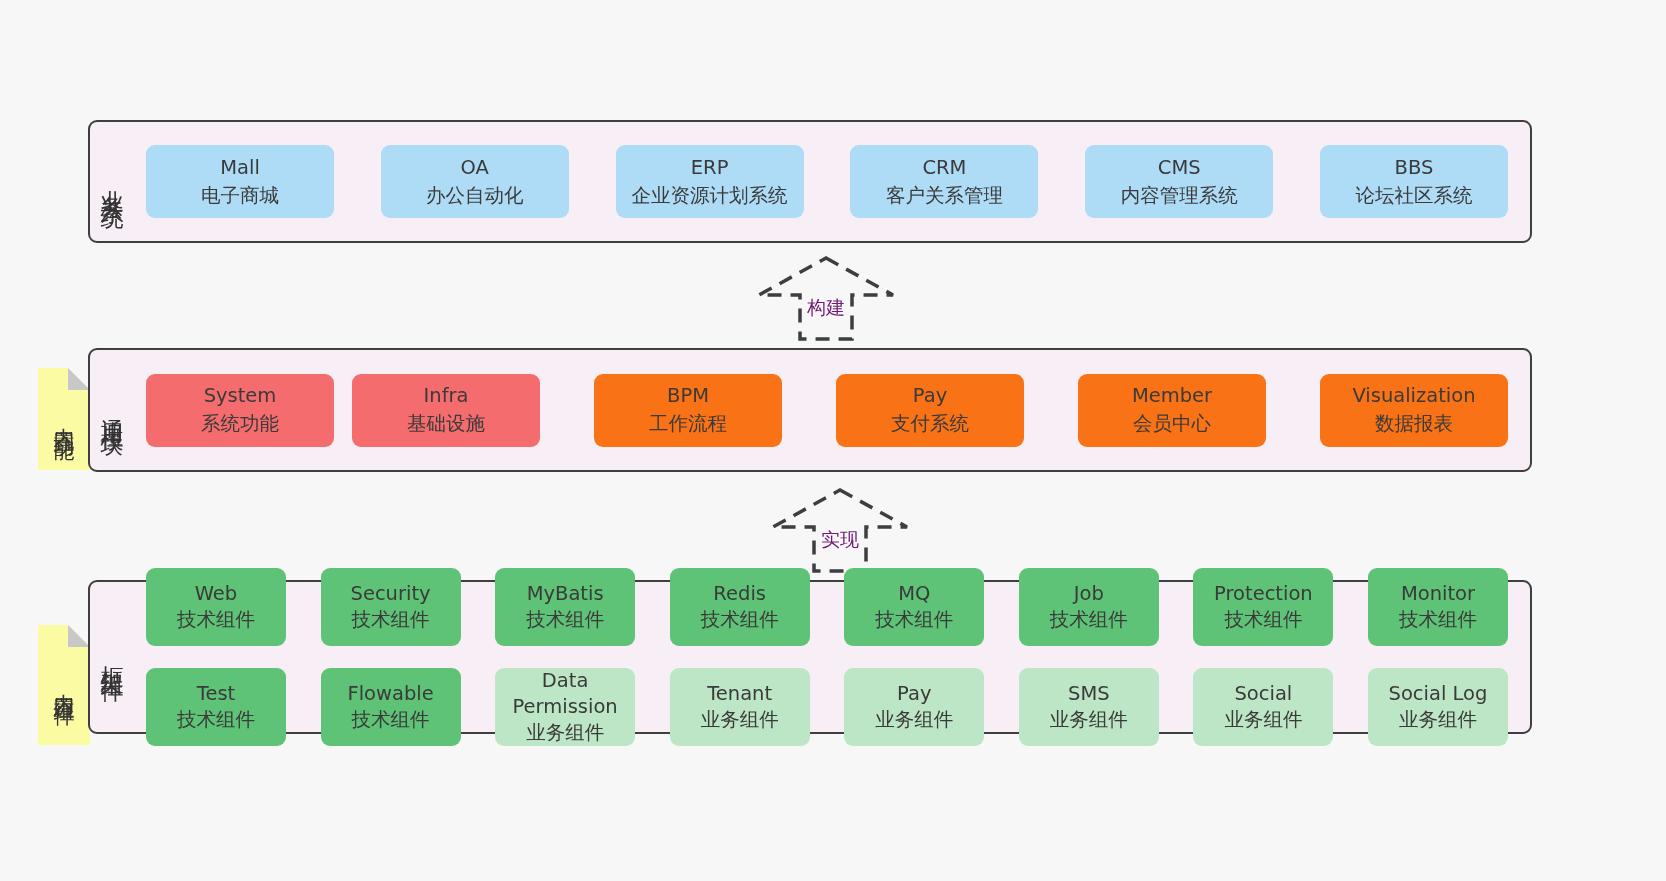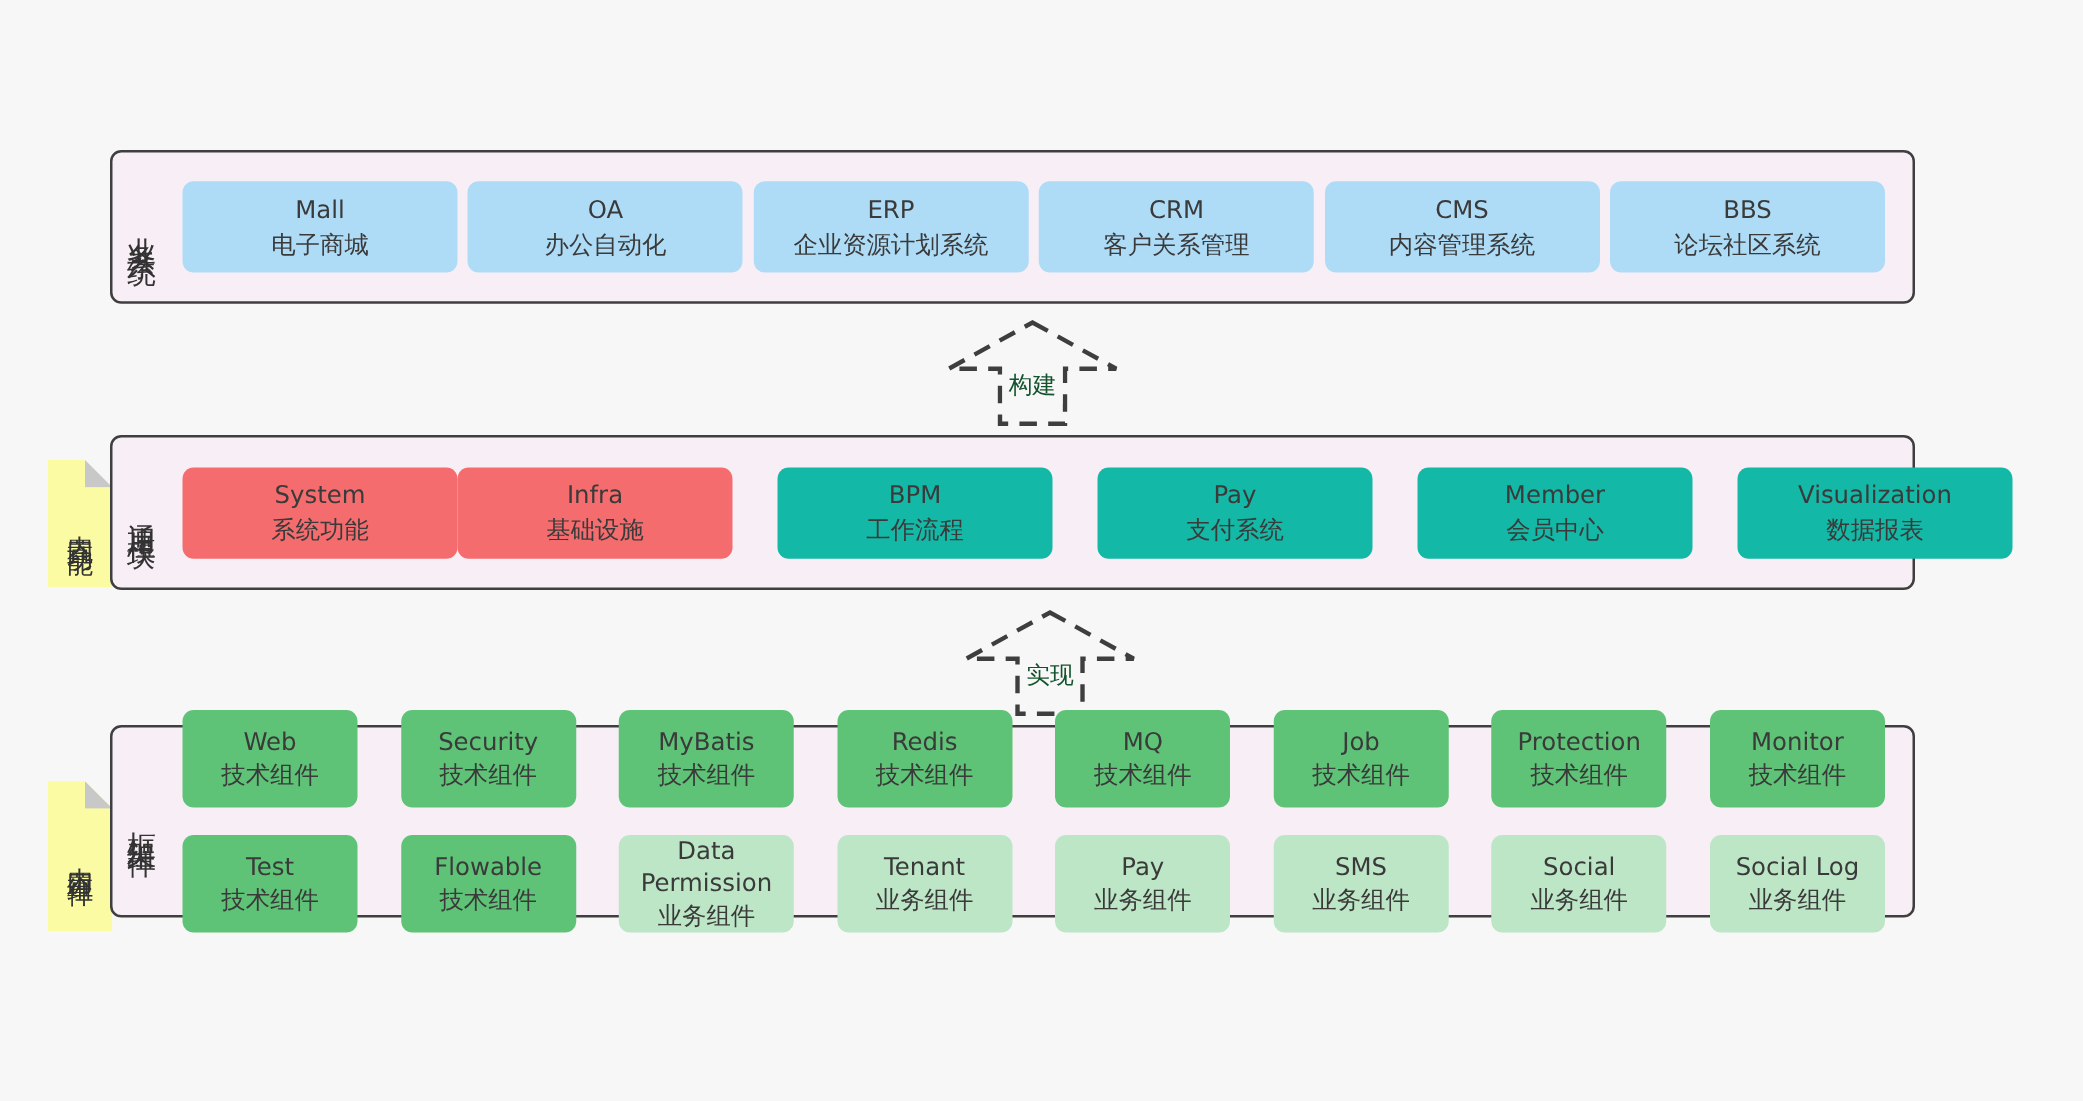--- a/index.html
+++ b/index.html
@@ -21,28 +21,28 @@
     width:46px;flex:0 0 46px;display:flex;align-items:center;justify-content:center;
     writing-mode:vertical-rl;text-orientation:upright;
     font-size:23px;letter-spacing:5px;color:#333;
   }
   .rows{
     flex:1;display:flex;flex-direction:column;justify-content:center;
     gap:22px;padding:0 22px 0 10px;
   }
   .row{display:flex;justify-content:space-between;}
   .box{
-    width:220px;height:73px;border-radius:9px;box-sizing:border-box;
+    width:188px;height:73px;border-radius:9px;box-sizing:border-box;
     display:flex;flex-direction:column;align-items:center;justify-content:center;
     text-align:center;font-size:19.5px;line-height:1.42;padding:2px 4px;
   }
   #layer-components .box{width:140px;height:78px;line-height:1.33;}
   .v-blue{background:#aedcf7;}
   .v-red{background:#f56c6e;}
-  .v-pink{background:#14b8a6;margin-left:36px;}
+  .v-pink{background:#f97316;margin-left:36px;}
   .v-green{background:#5ec377;}
   .v-green-light{background:#bce6c6;}
   .note{
     position:absolute;width:52px;background:#fbfba3;
     display:flex;align-items:center;justify-content:center;
     writing-mode:vertical-rl;text-orientation:upright;
     font-size:21px;letter-spacing:4px;color:#333;
     clip-path:polygon(0 0,calc(100% - 22px) 0,100% 22px,100% 100%,0 100%);
   }
   #note-modules{left:38px;top:368px;height:102px;}
@@ -51,21 +51,21 @@
     position:absolute;width:22px;height:22px;background:#c8c8c8;
     clip-path:polygon(0 0,100% 100%,0 100%);
   }
   #fold-modules{left:68px;top:368px;}
   #fold-components{left:68px;top:625px;}
   .arrow-wrap{position:absolute;width:140px;height:88px;}
   #arrow-build{left:756px;top:255px;}
   #arrow-implement{left:770px;top:487px;text-align:center;}
   .arrow-label{
     position:absolute;left:50%;top:38px;transform:translateX(-50%);
-    background:#f7f7f7;padding:2px 5px;font-size:19px;color:#14532d;white-space:nowrap;
+    background:#f7f7f7;padding:2px 5px;font-size:19px;color:#701a75;white-space:nowrap;
   }
 </style>
 </head>
 <body>
 
 <div class="layer" id="layer-business">
   <div class="layer-label">业务系统</div>
   <div class="rows">
     <div class="row">
       <div class="box v-blue">

